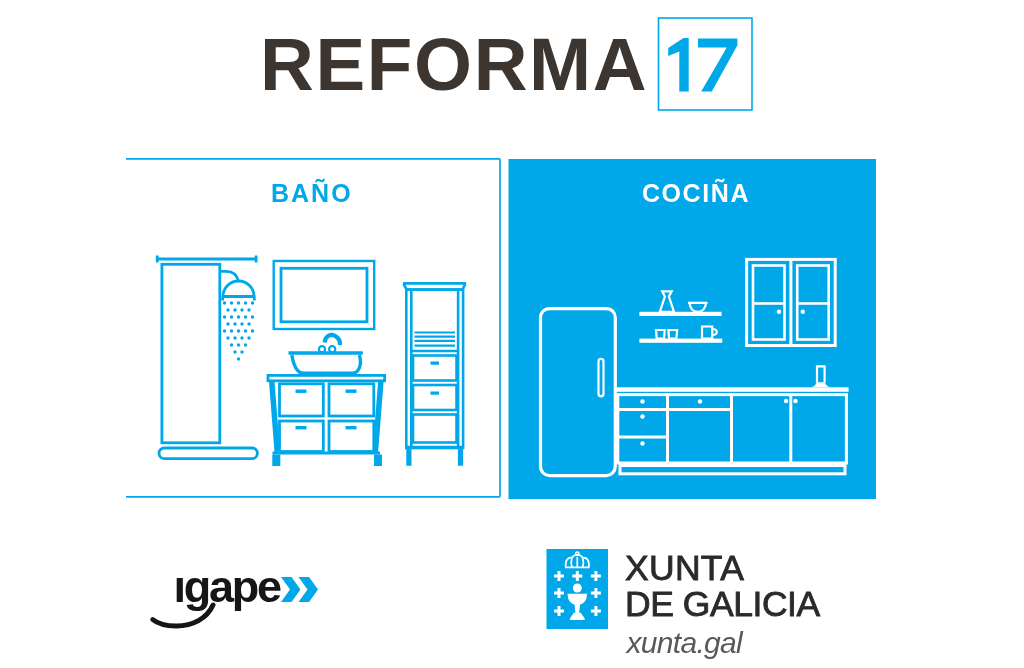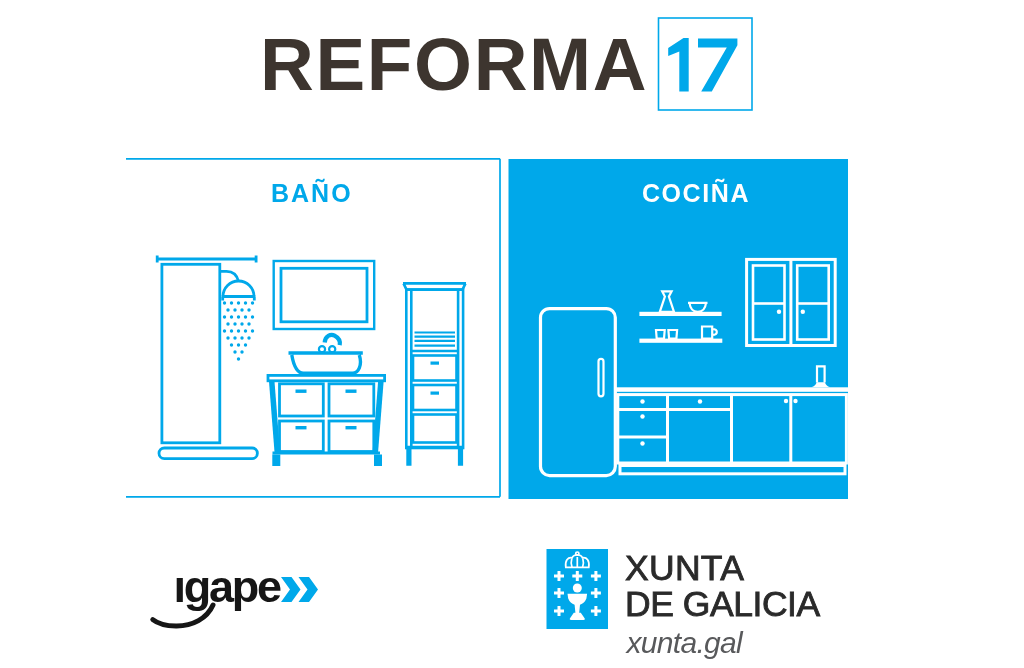--- a/index.html
+++ b/index.html
@@ -1,16 +1,16 @@
 <!DOCTYPE html>
 <html><head>
 <meta charset="utf-8">
 <style>
   html,body{margin:0;padding:0;background:#ffffff;}
-  #page{width:848px;height:668px;position:relative;overflow:hidden;background:#7dd3fc;
+  #page{width:1024px;height:668px;position:relative;overflow:hidden;background:#7dd3fc;
         font-family:"Liberation Sans", sans-serif;text-decoration:underline;}
   svg text{font-family:"Liberation Sans", sans-serif;}
 </style>
 </head>
 <body>
 <div id="page">
 <svg width="1024" height="668" viewBox="0 0 1024 668">
 
 <rect x="0" y="0" width="1024" height="668" fill="#ffffff"></rect>
 

